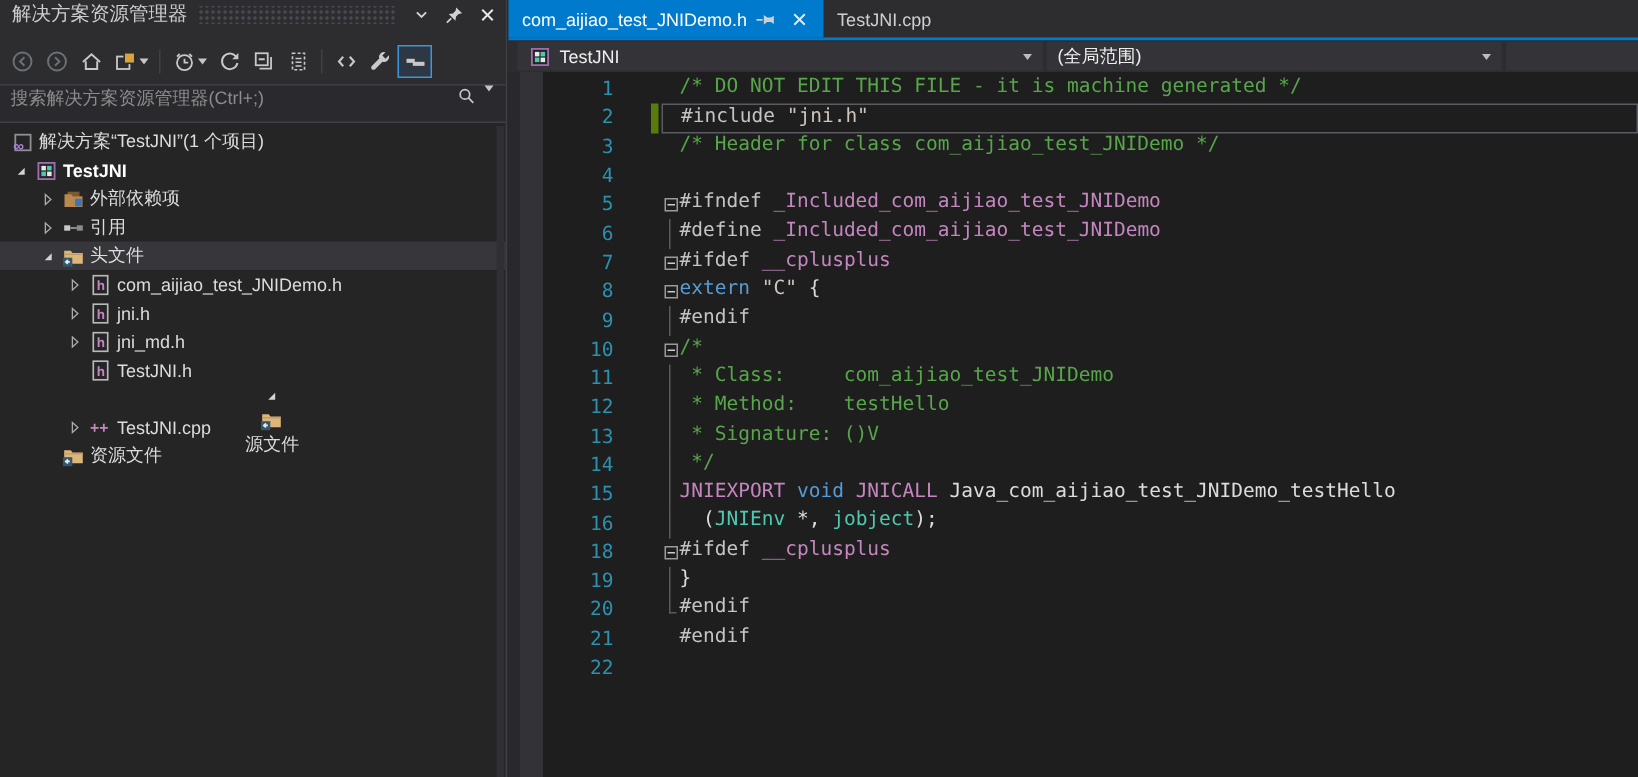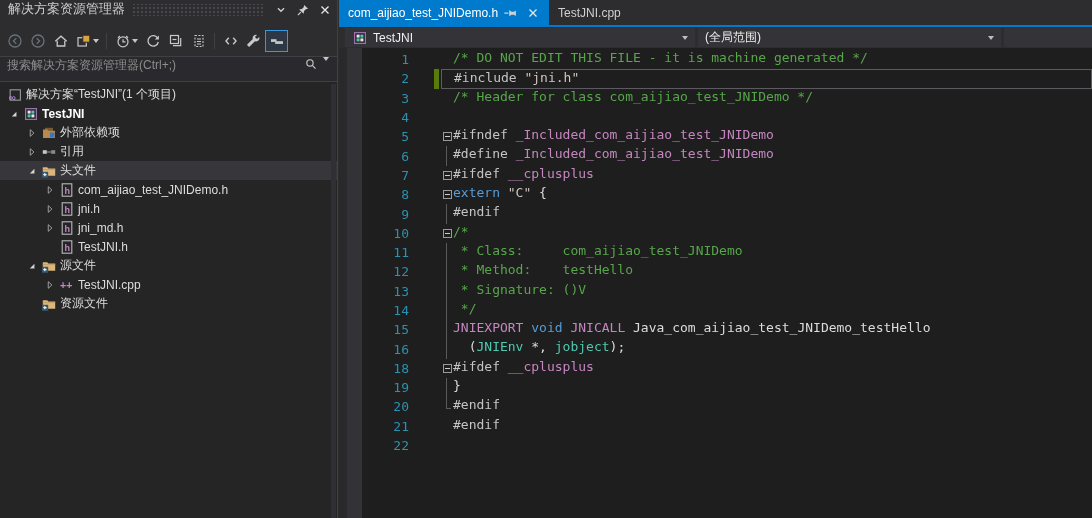--- a/index.html
+++ b/index.html
@@ -291,21 +291,21 @@
       <div class="trow" style="padding-left: 42px;">
         <span class="tarrow"></span>
         <span class="ticon">
           <svg width="16" height="16" viewBox="0 0 16 16" fill="none">
             <rect x="3.2" y="1.8" width="9.6" height="12.4" stroke="#B9B9B9" stroke-width="1.1" fill="#252528"></rect>
             <text x="5.5" y="11.6" font-size="9" fill="#C586C0" font-weight="bold" font-family="Liberation Sans,sans-serif">h</text>
           </svg>
         </span>
         <span class="tlabel">TestJNI.h</span>
       </div>
-      <div class="trow" style="padding-left: 24px;">
+      <div class="trow" style="padding-left: 24px; flex-direction: column;">
         <span class="tarrow">
           <svg width="14" height="14" viewBox="0 0 16 16" fill="none">
             <path d="M10.8 5.5v5.3H5.5Z" fill="#D4D4D4"></path>
           </svg>
         </span>
         <span class="ticon">
           <svg width="16" height="16" viewBox="0 0 16 16" fill="none">
             <path d="M1.8 4.2h4.4l1.1 1.4h6.9v7.2H1.8Z" fill="#DCB67A"></path>
             <path d="M1.8 6.6h12.4" stroke="#C09B5C" stroke-width="0.8"></path>
             <rect x="1" y="8.8" width="6.2" height="6" fill="#34576E"></rect>

